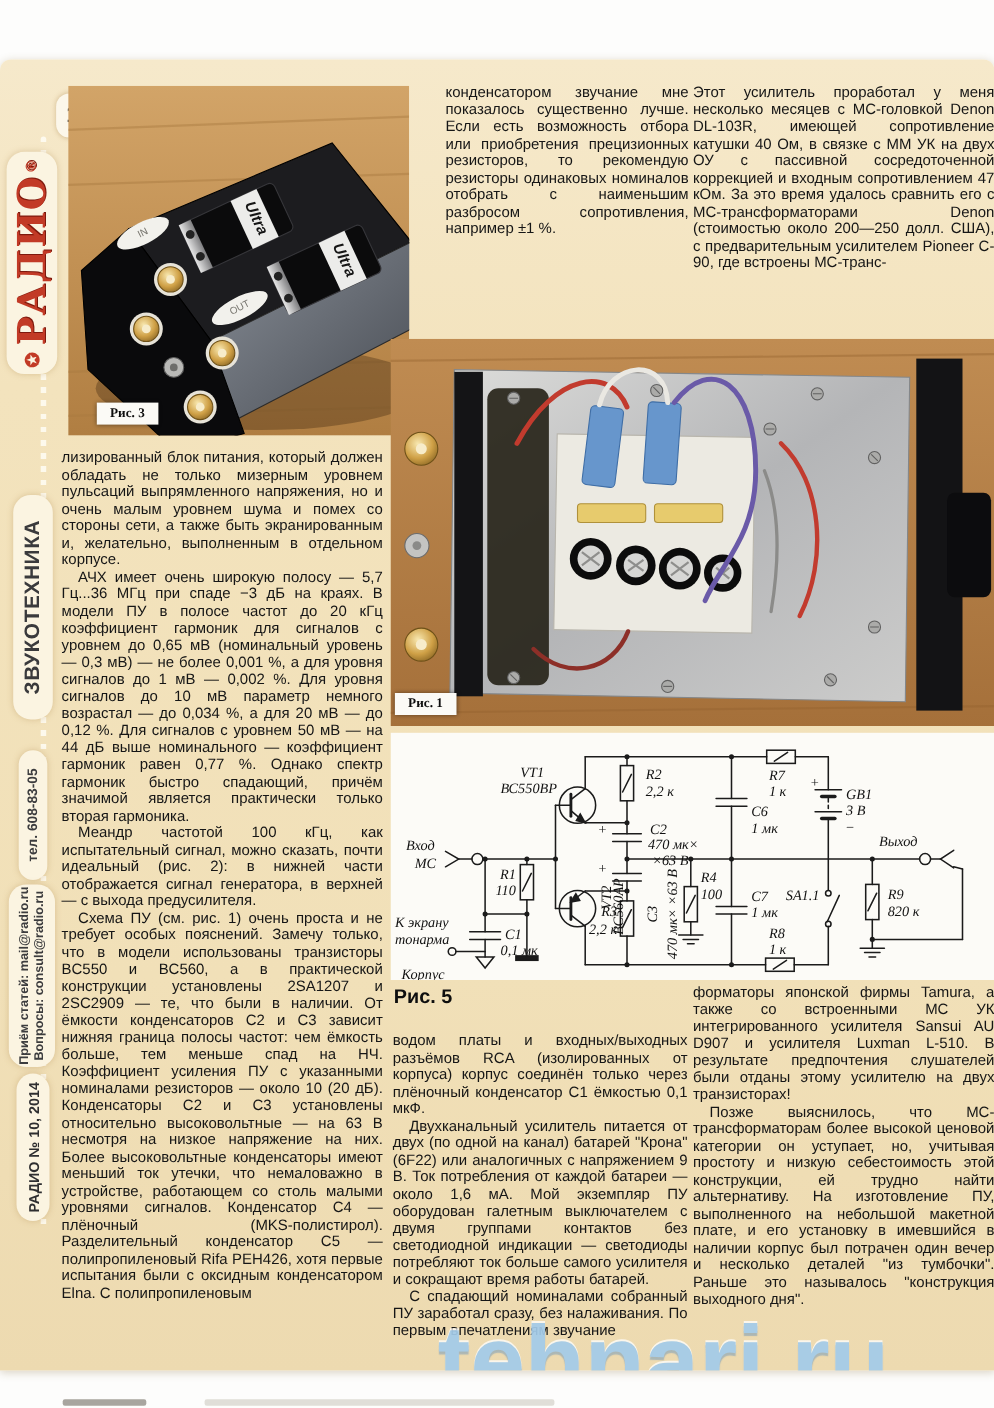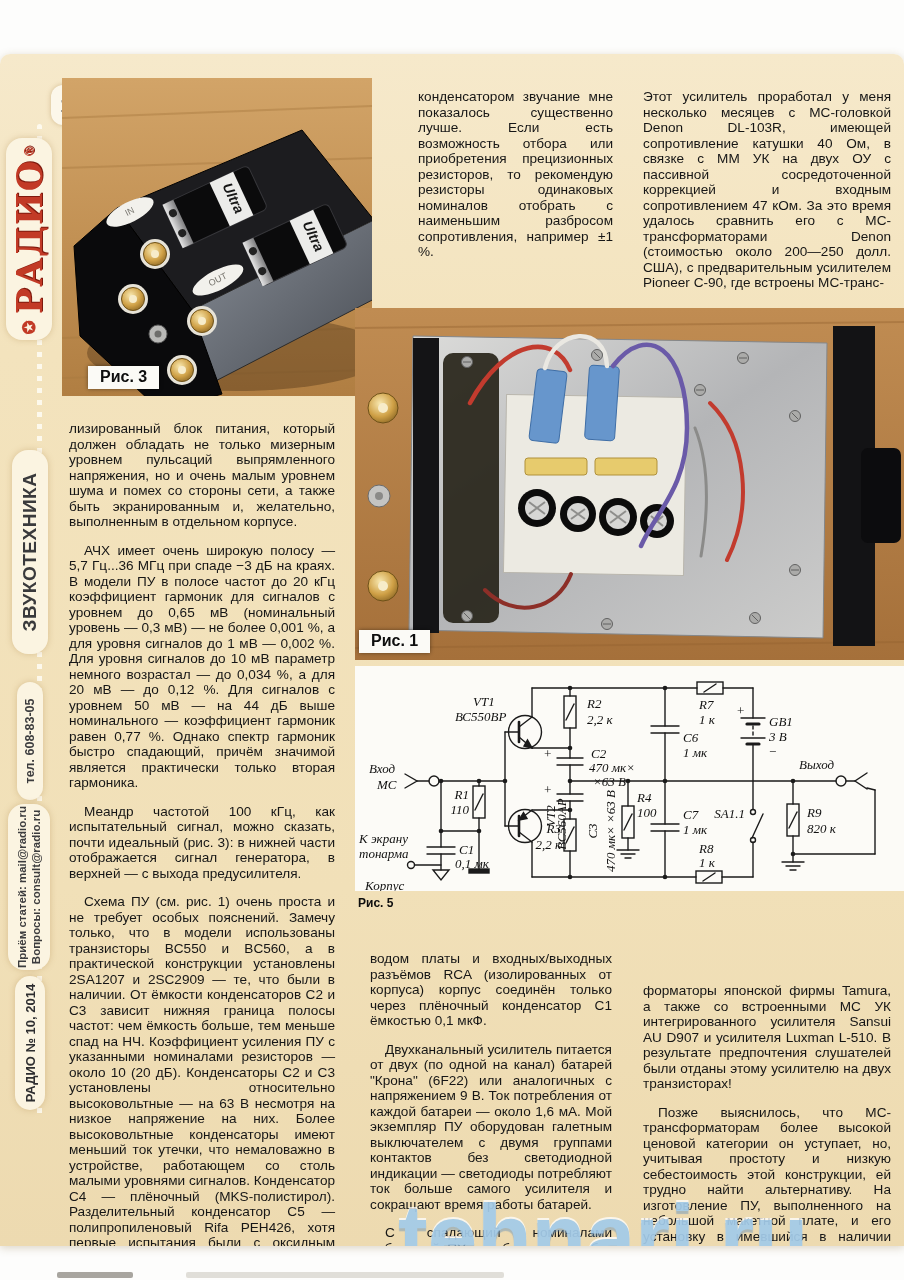--- a/index.html
+++ b/index.html
@@ -36,30 +36,31 @@
     color:#c23a26;letter-spacing:1px;text-shadow:1px 1px 0 #7e190d;}
   .logo-band sup{font-size:13px;margin-left:2px;}
   .logo-emblem{font-size:17px;margin-right:5px;text-shadow:none;}
   .section-band{font-size:19px;font-weight:bold;color:#3a3a3c;letter-spacing:.5px;}
   .phone-band{font-size:12.5px;font-weight:bold;color:#3c3c3e;}
   .email-band{font-size:11.5px;font-weight:bold;color:#3c3c3e;line-height:14px;
     flex-direction:column;text-align:center;}
   .issue-band{font-size:13px;font-weight:bold;color:#2e2e30;}
   
   .col{position:absolute;font-size:13.6px;line-height:15.5px;text-align:justify;color:#161616;}
-  .col p{margin:13px;}
+  .col p{margin:0;}
   .col p + p{text-indent:15px;}
   
   .figwrap{position:absolute;}
   .figcap{
     position:absolute;background:#fbfaf6;padding:2px 12px 3px 12px;
-    font-size:16px;font-weight:bold;color:#0e0e0e;z-index:5;
+    font-size:12px;font-weight:bold;color:#0e0e0e;z-index:5;
     box-shadow:0 0 4px rgba(0,0,0,.45);
-  }
-  .fig5cap{position:absolute;font-size:12px;font-weight:bold;color:#0e0e0e;}
+    font-family:Liberation Serif, serif;
+  }
+  .fig5cap{position:absolute;font-size:18px;font-weight:bold;color:#0e0e0e;}
   
   .watermark{
     position:absolute;left:398px;top:1136px;width:506px;height:100px;
     font-size:89px;font-weight:bold;letter-spacing:0;
     color:#a3cbe9;text-shadow:0 3px 1px rgba(110,150,185,.55), 0 -2px 0 rgba(255,255,255,.8);
     z-index:9;opacity:.93;line-height:92px;
   }
   .artifact{position:absolute;border-radius:2px;}
 </style>
 </head>
@@ -176,21 +177,21 @@
             <circle r="3.5" fill="#6d6d6b"></circle>
           </g>
       </g>
     </svg>
   </div>
   <div class="figcap" style="left:88px;top:312px;">Рис. 3</div>
 
   <div class="col" style="left:56px;top:354px;width:292px;">
     <p>лизированный блок питания, который должен обладать не только мизерным уровнем пульсаций выпрямленного напряжения, но и очень малым уровнем шума и помех со стороны сети, а также быть экранированным и, желательно, выполненным в отдельном корпусе.</p>
     <p>АЧХ имеет очень широкую полосу — 5,7 Гц...36 МГц при спаде −3 дБ на краях. В модели ПУ в полосе частот до 20 кГц коэффициент гармоник для сигналов с уровнем до 0,65 мВ (номинальный уровень — 0,3 мВ) — не более 0,001 %, а для уровня сигналов до 1 мВ — 0,002 %. Для уровня сигналов до 10 мВ параметр немного возрастал — до 0,034 %, а для 20 мВ — до 0,12 %. Для сигналов с уровнем 50 мВ — на 44 дБ выше номинального — коэффициент гармоник равен 0,77 %. Однако спектр гармоник быстро спадающий, причём значимой является практически только вторая гармоника.</p>
-    <p>Меандр частотой 100 кГц, как испытательный сигнал, можно сказать, почти идеальный (рис. 3): в нижней части отображается сигнал генератора, в верхней — с выхода предусилителя.</p>
+    <p>Меандр частотой 100 кГц, как испытательный сигнал, можно сказать, почти идеальный (рис. 2): в нижней части отображается сигнал генератора, в верхней — с выхода предусилителя.</p>
     <p>Схема ПУ (см. рис. 1) очень проста и не требует особых пояснений. Замечу только, что в модели использованы транзисторы BC550 и BC560, а в практической конструкции установлены 2SA1207 и 2SC2909 — те, что были в наличии. От ёмкости конденсаторов C2 и C3 зависит нижняя граница полосы частот: чем ёмкость больше, тем меньше спад на НЧ. Коэффициент усиления ПУ с указанными номиналами резисторов — около 10 (20 дБ). Конденсаторы C2 и C3 установлены относительно высоковольтные — на 63 В несмотря на низкое напряжение на них. Более высоковольтные конденсаторы имеют меньший ток утечки, что немаловажно в устройстве, работающем со столь малыми уровнями сигналов. Конденсатор C4 — плёночный (MKS-полистирол). Разделительный конденсатор C5 — полипропиленовый Rifa PEH426, хотя первые испытания были с оксидным конденсатором Elna. С полипропиленовым</p>
   </div>
 
   <div class="col" style="left:405px;top:22px;width:221px;">
     <p>конденсатором звучание мне показалось существенно лучше. Если есть возможность отбора или приобретения прецизионных резисторов, то рекомендую резисторы одинаковых номиналов отобрать с наименьшим разбросом сопротивления, например ±1 %.</p>
   </div>
 
   <div class="col" style="left:630px;top:22px;width:274px;">
     <p>Этот усилитель проработал у меня несколько месяцев с МС-головкой Denon DL-103R, имеющей сопротивление катушки 40 Ом, в связке с ММ УК на двух ОУ с пассивной сосредоточенной коррекцией и входным сопротивлением 47 кОм. За это время удалось сравнить его с МС-трансформаторами Denon (стоимостью около 200—250 долл. США), с предварительным усилителем Pioneer C-90, где встроены МС-транс-</p>
   </div>
@@ -510,21 +511,21 @@
     </svg>
   </div>
   <div class="fig5cap" style="left:358px;top:842px;">Рис. 5</div>
 
   <div class="col" style="left:357px;top:884px;width:268px;">
     <p>водом платы и входных/выходных разъёмов RCA (изолированных от корпуса) корпус соединён только через плёночный конденсатор C1 ёмкостью 0,1 мкФ.</p>
     <p>Двухканальный усилитель питается от двух (по одной на канал) батарей "Крона" (6F22) или аналогичных с напряжением 9 В. Ток потребления от каждой батареи — около 1,6 мА. Мой экземпляр ПУ оборудован галетным выключателем с двумя группами контактов без светодиодной индикации — светодиоды потребляют ток больше самого усилителя и сокращают время работы батарей.</p>
     <p>С спадающий номиналами собранный ПУ заработал сразу, без налаживания. По первым впечатлениям звучание</p>
   </div>
 
-  <div class="col" style="left:630px;top:916px;width:274px;">
+  <div class="col" style="left:630px;top:840px;width:274px;">
     <p>форматоры японской фирмы Tamura, а также со встроенными МС УК интегрированного усилителя Sansui AU D907 и усилителя Luxman L-510. В результате предпочтения слушателей были отданы этому усилителю на двух транзисторах!</p>
     <p>Позже выяснилось, что МС-трансформаторам более высокой ценовой категории он уступает, но, учитывая простоту и низкую себестоимость этой конструкции, ей трудно найти альтернативу. На изготовление ПУ, выполненного на небольшой макетной плате, и его установку в имевшийся в наличии корпус был потрачен один вечер и несколько деталей "из тумбочки". Раньше это называлось "конструкция выходного дня".</p>
   </div>
 
   <div class="watermark">tehnari.ru</div>
 </div>
 
 <div class="artifact" style="left:57px;top:1272px;width:76px;height:6px;background:#6f6a60;opacity:.6;"></div>
 <div class="artifact" style="left:186px;top:1272px;width:318px;height:6px;background:#c9c4ba;opacity:.55;"></div>
 

